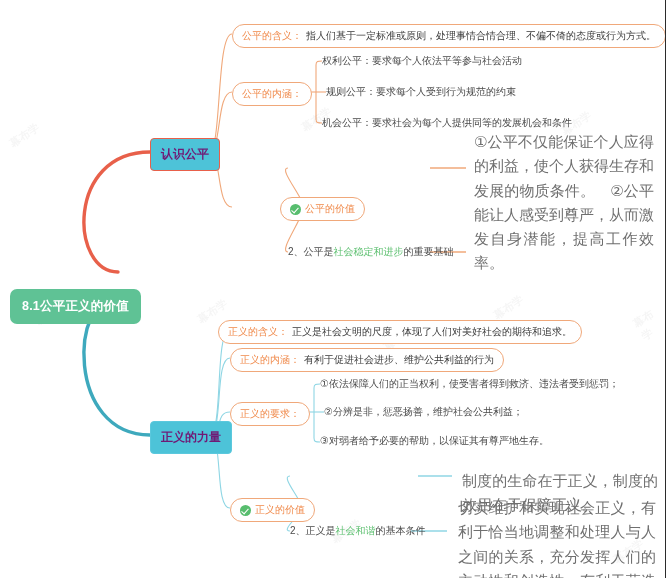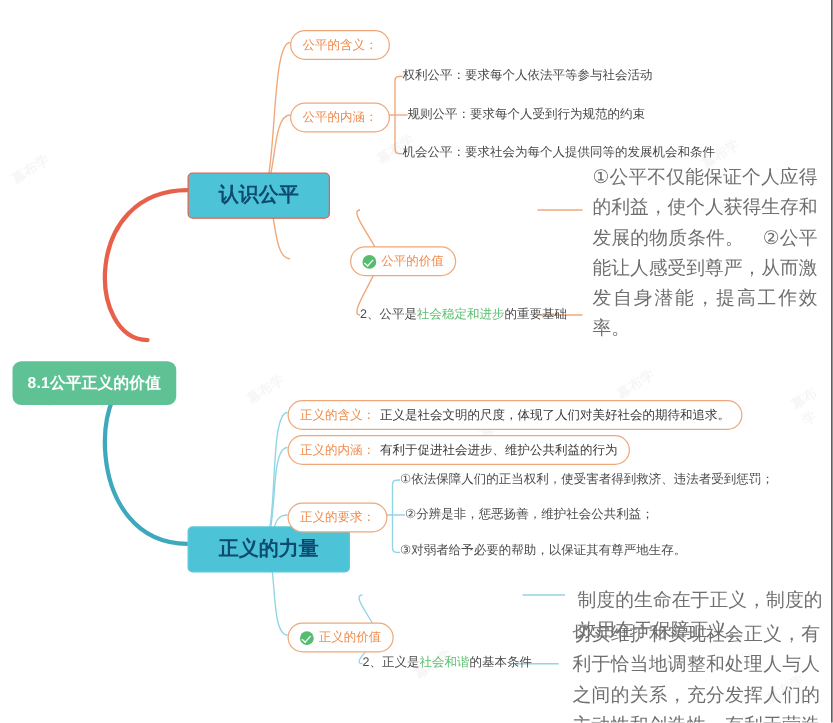--- a/index.html
+++ b/index.html
@@ -21,23 +21,23 @@
   .root {
     background:#5fc295; color:#ffffff;
     border-radius:7px;
     font-size:12.5px; font-weight:bold;
     padding:9px 12px;
     letter-spacing:0.2px;
     margin-top:19px;
   }
   
   .lvl1 {
-    background:#4dc3d8; color:#0c4a6e;
-    font-size:16px; font-weight:bold;
-    padding:7px 24px; border-radius:4px;
+    background:#4dc3d8; color:#701a75;
+    font-size:12px; font-weight:bold;
+    padding:7px 10px; border-radius:4px;
   }
   .lvl1.red-b { border:1.5px solid #e8604a; }
   .lvl1.teal-b { border:1.5px solid #5bc8dd; }
 
   
   .pill {
     border:1px solid #f0a87a;
     border-radius:14px;
     background:#ffffff;
     padding:4px 9px;
@@ -129,20 +129,21 @@
   <div class="wm" style="left:560px; top:116px;">幕布学</div>
   <div class="wm" style="left:382px; top:332px;">幕布学</div>
   <div class="wm" style="left:612px; top:544px;">幕布学</div>
 
   <div class="node root" style="left:10px; top:270px;">8.1公平正义的价值</div>
 
   <div class="node lvl1 red-b" style="left:150px; top:138px;">认识公平</div>
 
   <div class="node pill" style="left:232px; top:24px;">
     <span class="key">公平的含义：</span>
+    <span class="val">指人们基于一定标准或原则，处理事情合情合理、不偏不倚的态度或行为方式。</span>
   </div>
 
   <div class="node pill" style="left:232px; top:82px;">
     <span class="key">公平的内涵：</span>
   </div>
   <div class="node leaf" style="left:322px; top:54px;">
     <span class="green">权利公平：</span><span>要求每个人依法平等参与社会活动</span>
   </div>
   <div class="node leaf" style="left:326px; top:85px;">
     <span class="green">规则公平：</span><span>要求每个人受到行为规范的约束</span>
@@ -157,21 +158,21 @@
   </div>
 
   <div class="para" style="left:474px; top:130px; width:180px;">①公平不仅能保证个人应得的利益，使个人获得生存和发展的物质条件。　②公平能让人感受到尊严，从而激发自身潜能，提高工作效率。</div>
 
   <div class="node leaf" style="left:288px; top:245px;">
     <span>2、</span><span>公平是</span><span class="hl">社会稳定和进步</span><span>的重要基础</span>
   </div>
 
   <div class="node lvl1 teal-b" style="left:150px; top:421px;">正义的力量</div>
 
-  <div class="node pill" style="left:230px; top:320px;">
+  <div class="node pill" style="left:218px; top:320px;">
     <span class="key">正义的含义：</span>
     <span class="val">正义是社会文明的尺度，体现了人们对美好社会的期待和追求。</span>
   </div>
 
   <div class="node pill" style="left:230px; top:348px;">
     <span class="key">正义的内涵：</span>
     <span class="val">有利于促进社会进步、维护公共利益的行为</span>
   </div>
 
   <div class="node pill" style="left:230px; top:402px;">

